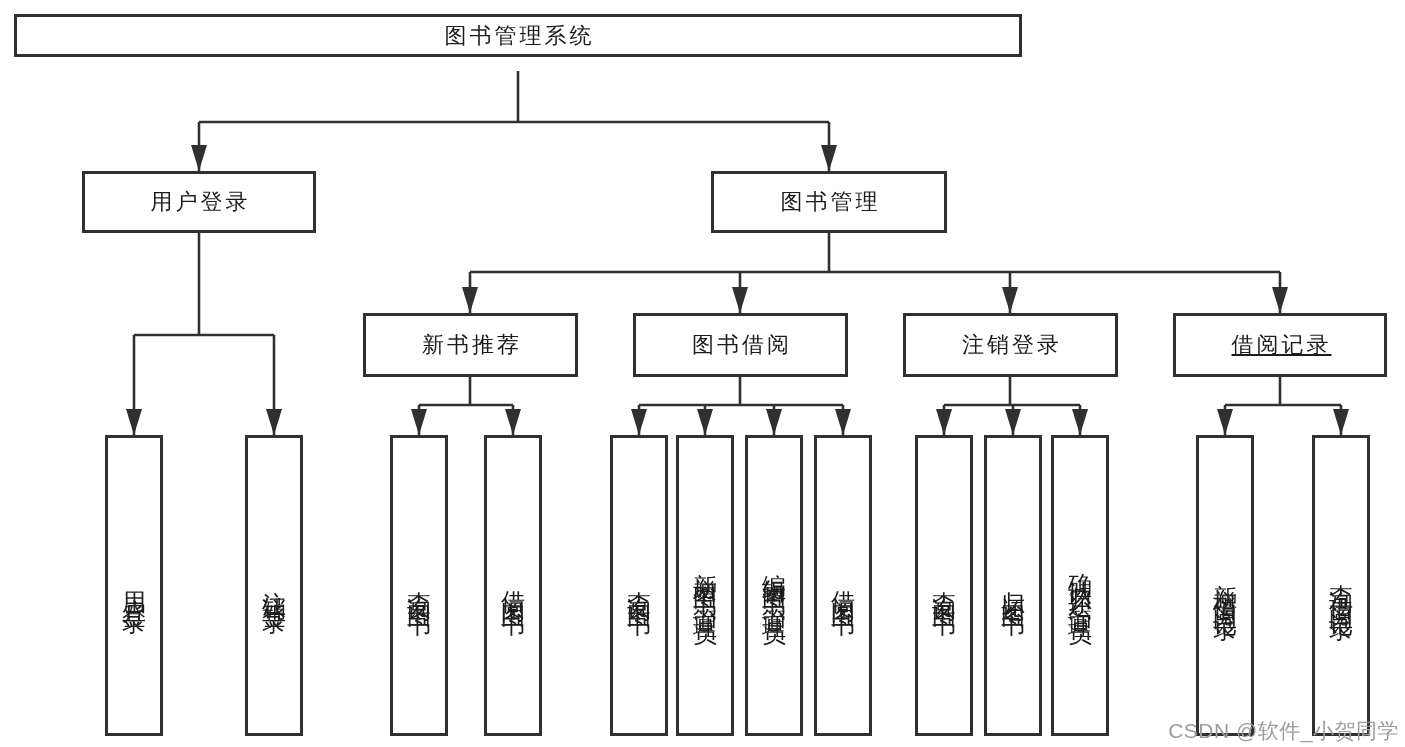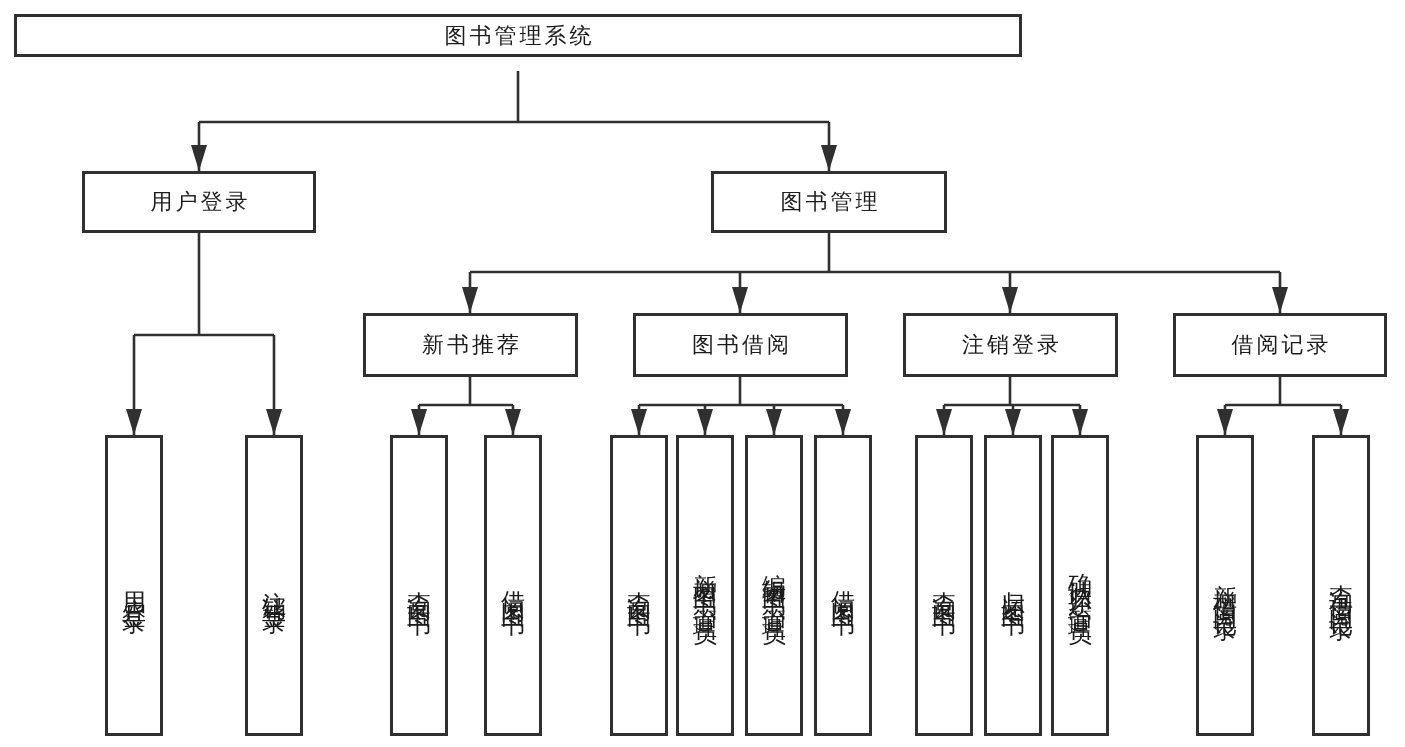--- a/index.html
+++ b/index.html
@@ -85,33 +85,34 @@
   </svg>
 
   <div class="node" style="left:14px;top:14px;width:1008px;height:43px;">图书管理系统</div>
 
   <div class="node" style="left:82px;top:171px;width:234px;height:62px;">用户登录</div>
   <div class="node" style="left:711px;top:171px;width:236px;height:62px;text-align:center;">图书管理</div>
 
   <div class="node" style="left:633px;top:313px;width:215px;height:64px;">图书借阅</div>
   <div class="node" style="left:363px;top:313px;width:215px;height:64px;">新书推荐</div>
   <div class="node" style="left:903px;top:313px;width:215px;height:64px;">注销登录</div>
-  <div class="node" style="left:1173px;top:313px;width:214px;height:64px;">借阅记录</div>
+  <div class="node" style="left:1173px;top:313px;width:214px;height:64px;text-decoration:underline;">借阅记录</div>
 
   <div class="node vnode" style="left:105px;top:435px;width:58px;height:301px;">用户登录</div>
   <div class="node vnode" style="left:245px;top:435px;width:58px;height:301px;">注销登录</div>
 
   <div class="node vnode" style="left:390px;top:435px;width:58px;height:301px;">查询图书</div>
   <div class="node vnode" style="left:484px;top:435px;width:58px;height:301px;">借阅图书</div>
 
   <div class="node vnode" style="left:610px;top:435px;width:58px;height:301px;">查询图书</div>
   <div class="node vnode" style="left:676px;top:435px;width:58px;height:301px;">新增图书（管理员）</div>
   <div class="node vnode" style="left:745px;top:435px;width:58px;height:301px;">编辑图书（管理员）</div>
   <div class="node vnode" style="left:814px;top:435px;width:58px;height:301px;">借阅图书</div>
 
   <div class="node vnode" style="left:915px;top:435px;width:58px;height:301px;">查询图书</div>
   <div class="node vnode" style="left:984px;top:435px;width:58px;height:301px;">归还图书</div>
   <div class="node vnode" style="left:1051px;top:435px;width:58px;height:301px;">确认归还（管理员）</div>
 
   <div class="node vnode" style="left:1196px;top:435px;width:58px;height:301px;">新增借阅记录</div>
   <div class="node vnode" style="left:1312px;top:435px;width:58px;height:301px;">查询借阅记录</div>
 
+  <div class="watermark">CSDN @软件_小贺同学</div>
 </div>
 
 </body></html>

